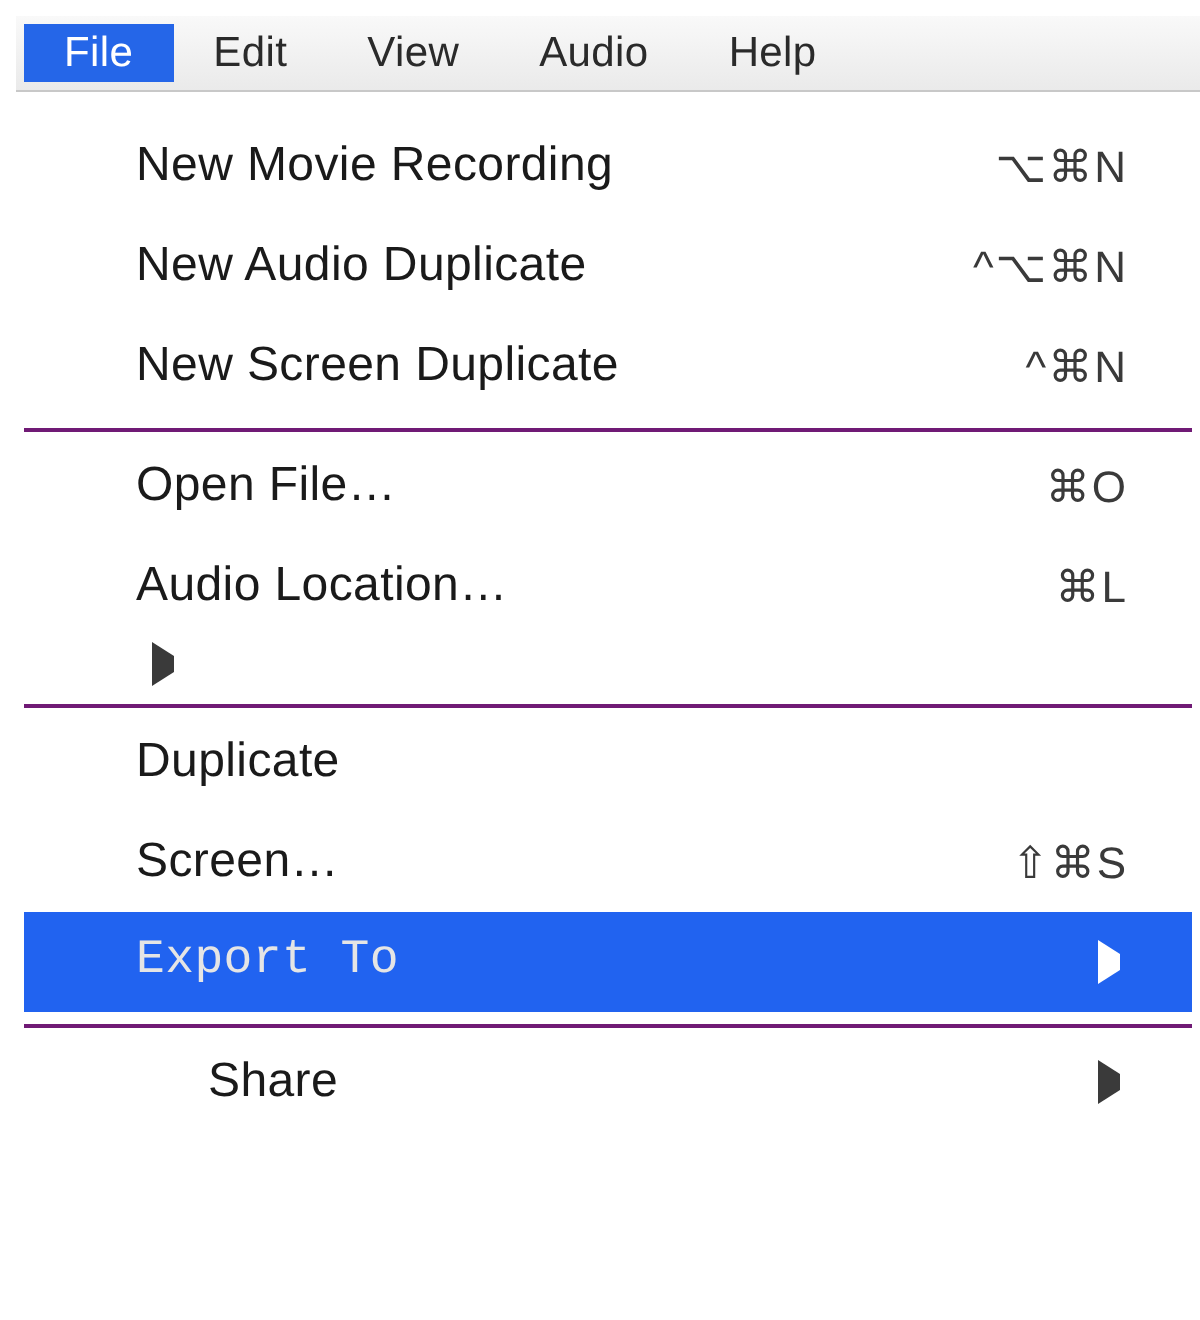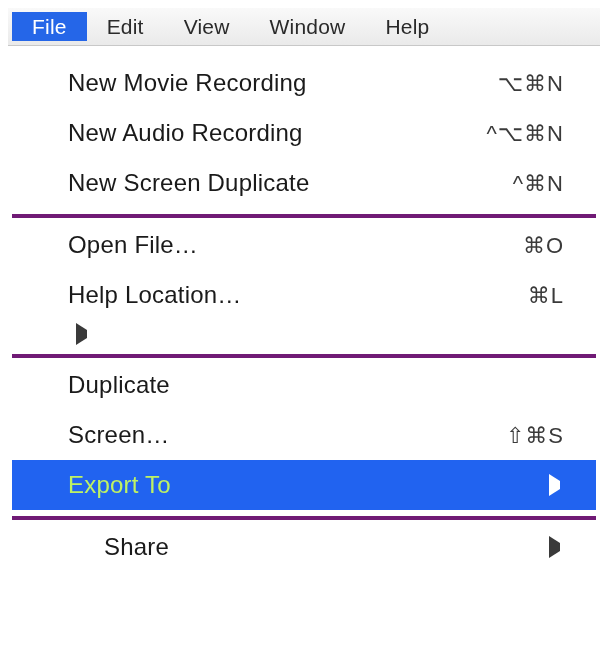--- a/index.html
+++ b/index.html
@@ -32,40 +32,41 @@
     }
     .menubar-item.selected {
       background: #2566e8;
       color: #fff;
     }
     .dropdown {
       background: #fff;
       padding-top: 10px;
     }
     .menu-section {
-      border-bottom: 4px solid #701a75;
+      border-bottom: 2px solid #701a75;
       padding: 2px 0 6px 0;
     }
     .menu-section:last-child {
       border-bottom: none;
       margin-left: 36px;
     }
     .menu-item {
       display: flex;
       align-items: center;
       justify-content: space-between;
       padding: 3px 28px 3px 52px;
       font-size: 24px;
       color: #1a1a1a;
       line-height: 1.5;
       cursor: default;
     }
     .menu-item.highlighted {
       background: #2163f0;
-      color: #bef264;
+      color: #e5e5e5;
+      font-family: Liberation Mono, monospace;
     }
     .menu-item-label {
       flex: 1;
       letter-spacing: 0.2px;
     }
     .menu-item-shortcut {
       font-size: 22px;
       color: #3a3a3a;
       letter-spacing: 1px;
       min-width: 90px;
@@ -90,51 +91,51 @@
   <div class="menubar-item selected">
     <span>File</span>
   </div>
   <div class="menubar-item">
     <span>Edit</span>
   </div>
   <div class="menubar-item">
     <span>View</span>
   </div>
   <div class="menubar-item">
-    <span>Window</span>
+    <span>Audio</span>
   </div>
   <div class="menubar-item">
     <span>Help</span>
   </div>
 </div>
 
 <div class="dropdown">
 
   <div class="menu-section">
     <div class="menu-item">
       <span class="menu-item-label">New Movie Recording</span>
       <span class="menu-item-shortcut">⌥⌘N</span>
     </div>
     <div class="menu-item">
-      <span class="menu-item-label">New Audio Recording</span>
+      <span class="menu-item-label">New Audio Duplicate</span>
       <span class="menu-item-shortcut">^⌥⌘N</span>
     </div>
     <div class="menu-item">
       <span class="menu-item-label">New Screen Duplicate</span>
       <span class="menu-item-shortcut">^⌘N</span>
     </div>
   </div>
 
   <div class="menu-section">
     <div class="menu-item">
       <span class="menu-item-label">Open File…</span>
       <span class="menu-item-shortcut">⌘O</span>
     </div>
     <div class="menu-item">
-      <span class="menu-item-label">Help Location…</span>
+      <span class="menu-item-label">Audio Location…</span>
       <span class="menu-item-shortcut">⌘L</span>
     </div>
     <div class="menu-item">
       <span class="submenu-arrow"></span>
     </div>
   </div>
 
   <div class="menu-section">
     <div class="menu-item">
       <span class="menu-item-label">Duplicate</span>

